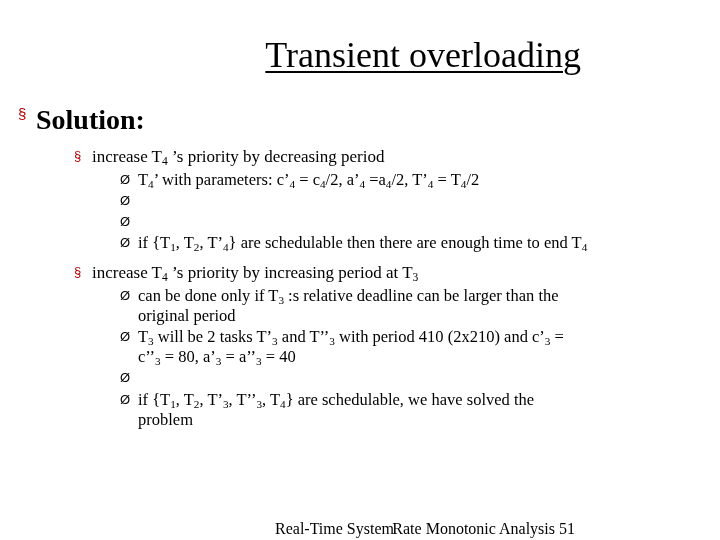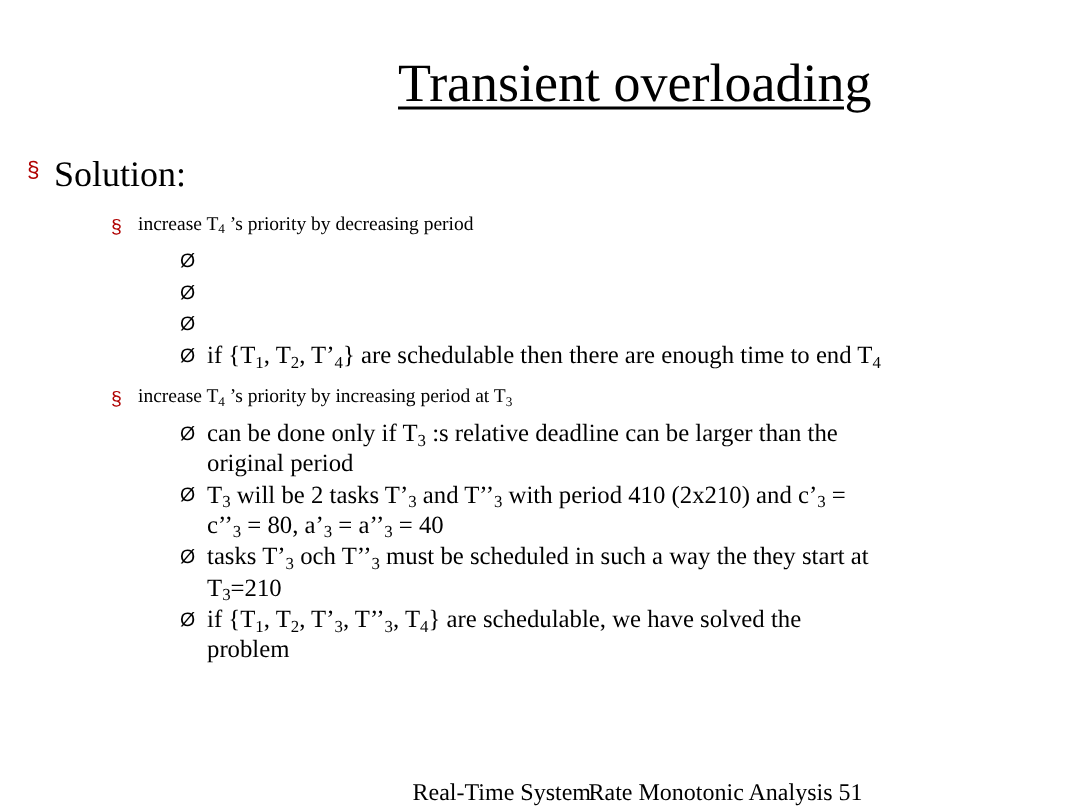--- a/index.html
+++ b/index.html
@@ -41,36 +41,37 @@
   .lvl1 .bullet {
     color: #b00000;
     font-family: Arial, sans-serif;
     font-weight: normal;
     width: 18px;
     flex: 0 0 18px;
     font-size: 15px;
     line-height: 1.6;
   }
   .lvl1 .text {
-    font-size: 24px;
+    font-size: 28px;
+    font-weight: bold;
   }
   .lvl2 {
     display: flex;
     margin: 2px 0 2px 56px;
   }
   .lvl2 .bullet {
     color: #b00000;
     font-family: Arial, sans-serif;
     width: 18px;
     flex: 0 0 18px;
     font-size: 13px;
     line-height: 1.6;
   }
   .lvl2 .text {
-    font-size: 13px;
+    font-size: 17px;
   }
   .lvl3 {
     display: flex;
     margin: 0 0 1px 102px;
   }
   .lvl3 .bullet {
     color: #000;
     font-family: Arial, sans-serif;
     width: 18px;
     flex: 0 0 18px;
@@ -117,20 +118,21 @@
       <span class="bullet">§</span>
       <span class="text">Solution:</span>
     </div>
 
     <div class="lvl2">
       <span class="bullet">§</span>
       <span class="text">increase T<sub>4</sub> ’s priority by decreasing period</span>
     </div>
     <div class="lvl3">
       <span class="bullet">Ø</span>
+      <span class="text">T<sub>4</sub>’ with parameters: c’<sub>4</sub> = c<sub>4</sub>/2, a’<sub>4</sub> =a<sub>4</sub>/2, T’<sub>4</sub> = T<sub>4</sub>/2</span>
     </div>
     <div class="lvl3">
       <span class="bullet">Ø</span>
     </div>
     <div class="lvl3">
       <span class="bullet">Ø</span>
     </div>
     <div class="lvl3">
       <span class="bullet">Ø</span>
       <span class="text">if {T<sub>1</sub>, T<sub>2</sub>, T’<sub>4</sub>} are schedulable then there are enough time to end T<sub>4</sub></span>
@@ -145,21 +147,20 @@
     <div class="lvl3">
       <span class="bullet">Ø</span>
       <span class="text">can be done only if T<sub>3</sub> :s relative deadline can be larger than the original period</span>
     </div>
     <div class="lvl3">
       <span class="bullet">Ø</span>
       <span class="text">T<sub>3</sub> will be 2 tasks T’<sub>3</sub> and T’’<sub>3</sub> with period 410 (2x210) and c’<sub>3</sub> = c’’<sub>3</sub> = 80, a’<sub>3</sub> = a’’<sub>3</sub> = 40</span>
     </div>
     <div class="lvl3">
       <span class="bullet">Ø</span>
-      <span class="text">tasks T’<sub>3</sub> och T’’<sub>3</sub> must be scheduled in such a way the they start at T<sub>3</sub>=210</span>
     </div>
     <div class="lvl3">
       <span class="bullet">Ø</span>
       <span class="text">if {T<sub>1</sub>, T<sub>2</sub>, T’<sub>3</sub>, T’’<sub>3</sub>, T<sub>4</sub>} are schedulable, we have solved the problem</span>
     </div>
 
   </div>
 
   <div class="footer">
     <span class="fl">Real-Time System</span>

